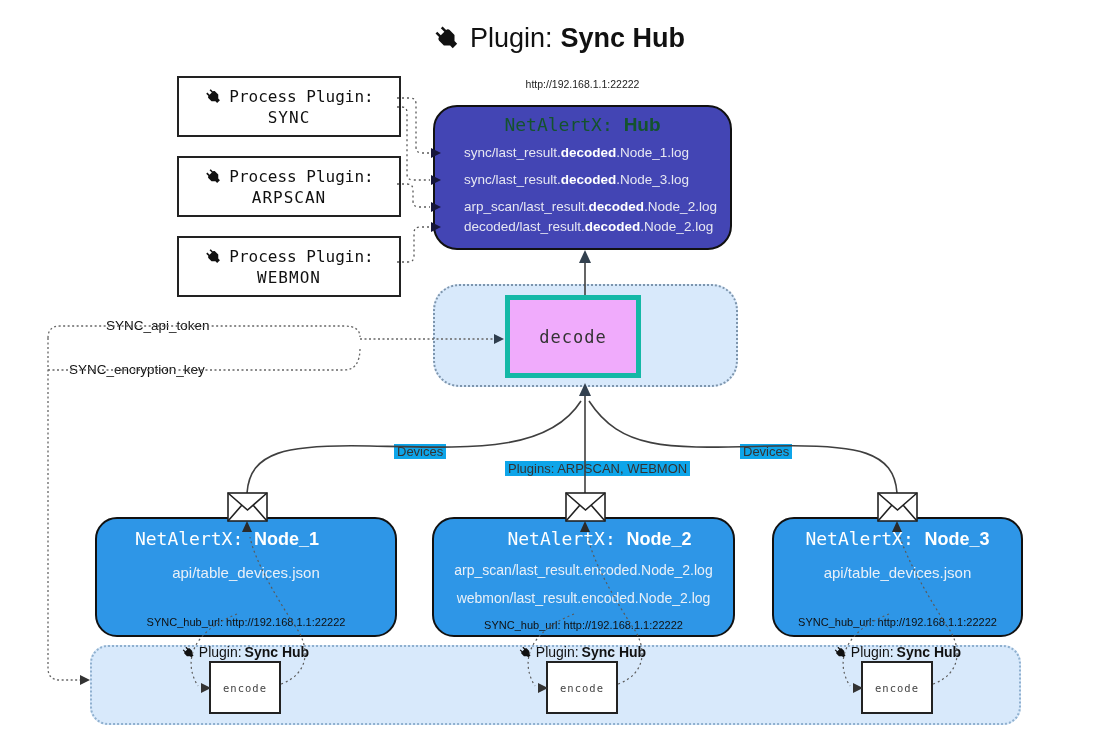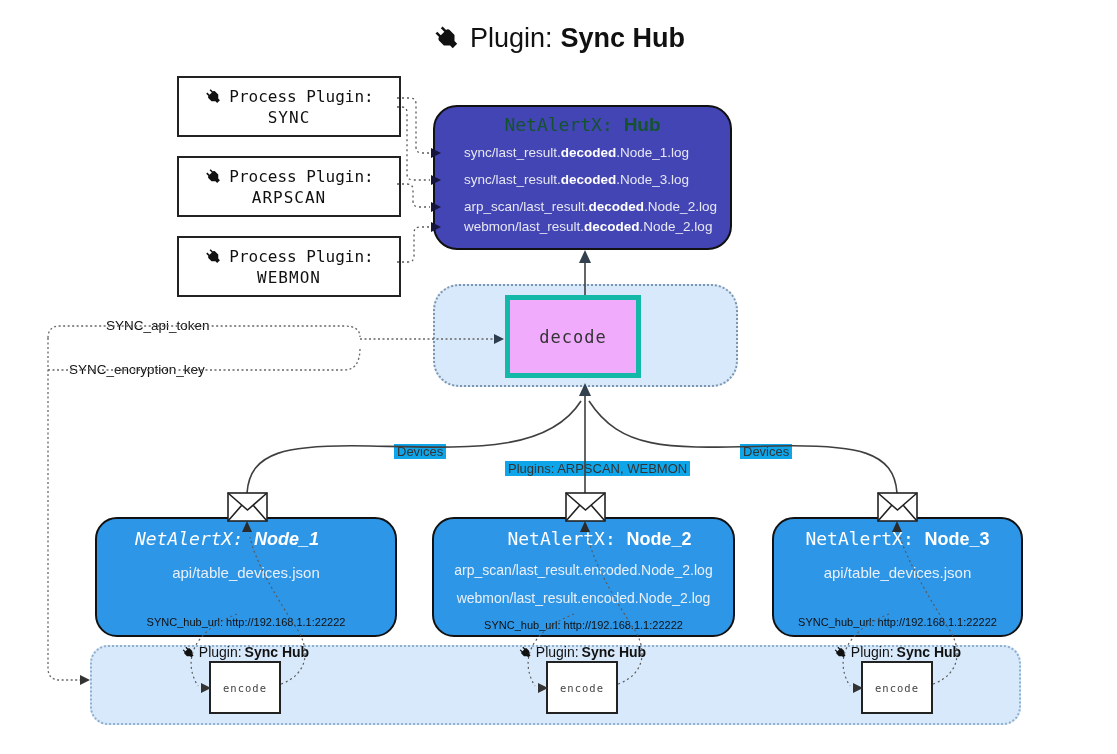--- a/index.html
+++ b/index.html
@@ -96,39 +96,40 @@
   <div class="pbox abs mono" style="top:236px;">
     <div class="l1">
         <svg class="plugsvg" width="19" height="19" viewBox="0 0 24 24">
           <path fill="#111" transform="rotate(-45 12 12)" d="M16 7V3h-2v4h-4V3H8v4c-1.1.1-2 1-2 2.1v5.4L9.5 18v3h5v-3l3.5-3.5V9c0-1.1-.9-2-2-2z"></path>
         </svg>
         <span>Process Plugin:</span>
       </div>
     <div class="l2">WEBMON</div>
   </div>
 
+  <div id="hub-url" class="abs">http://192.168.1.1:22222</div>
   <div id="hub-box" class="abs"></div>
   <div id="hub-title" class="abs mono"><span>NetAlertX: </span><b>Hub</b></div>
   <div class="hublog abs" style="top:145px;"><span>sync/last_result.</span><b>decoded</b><span>.Node_1.log</span></div>
   <div class="hublog abs" style="top:172px;"><span>sync/last_result.</span><b>decoded</b><span>.Node_3.log</span></div>
   <div class="hublog abs" style="top:199px;"><span>arp_scan/last_result.</span><b>decoded</b><span>.Node_2.log</span></div>
-  <div class="hublog abs" style="top:219px;"><span>webmon/last_result.</span><b>decoded</b><span>.Node_2.log</span></div>
+  <div class="hublog abs" style="top:219px;"><span>decoded/last_result.</span><b>decoded</b><span>.Node_2.log</span></div>
 
   <div id="decode-container" class="abs"></div>
   <div id="decode-box" class="abs mono">decode</div>
 
   <div class="cfg-label abs" style="left:103px;top:318px;">SYNC_api_token</div>
   <div class="cfg-label abs" style="left:66px;top:362px;">SYNC_encryption_key</div>
 
   <div class="edge-label abs" style="left:394px;top:444px;">Devices</div>
   <div class="edge-label abs" style="left:505px;top:461px;">Plugins: ARPSCAN, WEBMON</div>
   <div class="edge-label abs" style="left:740px;top:444px;">Devices</div>
 
   <div class="nodebox abs" style="left:95px;width:302px;"></div>
-  <div class="node-title abs mono" style="left:95px;width:264px;font-style:italic;"><span>NetAlertX: </span><b>Node_1</b></div>
+  <div class="node-title abs mono" style="left:95px;width:264px;"><span>NetAlertX: </span><b>Node_1</b></div>
   <div class="node-line abs" style="left:95px;width:302px;top:564px;font-size:15px;">api/table_devices.json</div>
   <div class="node-hub-url abs" style="left:95px;width:302px;">SYNC_hub_url: http://192.168.1.1:22222</div>
 
   <div class="nodebox abs" style="left:432px;width:303px;"></div>
   <div class="node-title abs mono" style="left:432px;width:335px;"><span>NetAlertX: </span><b>Node_2</b></div>
   <div class="node-line abs" style="left:432px;width:303px;top:562px;">arp_scan/last_result.encoded.Node_2.log</div>
   <div class="node-line abs" style="left:432px;width:303px;top:590px;">webmon/last_result.encoded.Node_2.log</div>
   <div class="node-hub-url abs" style="left:432px;width:303px;top:619px;">SYNC_hub_url: http://192.168.1.1:22222</div>
 
   <div class="nodebox abs" style="left:772px;width:251px;"></div>

